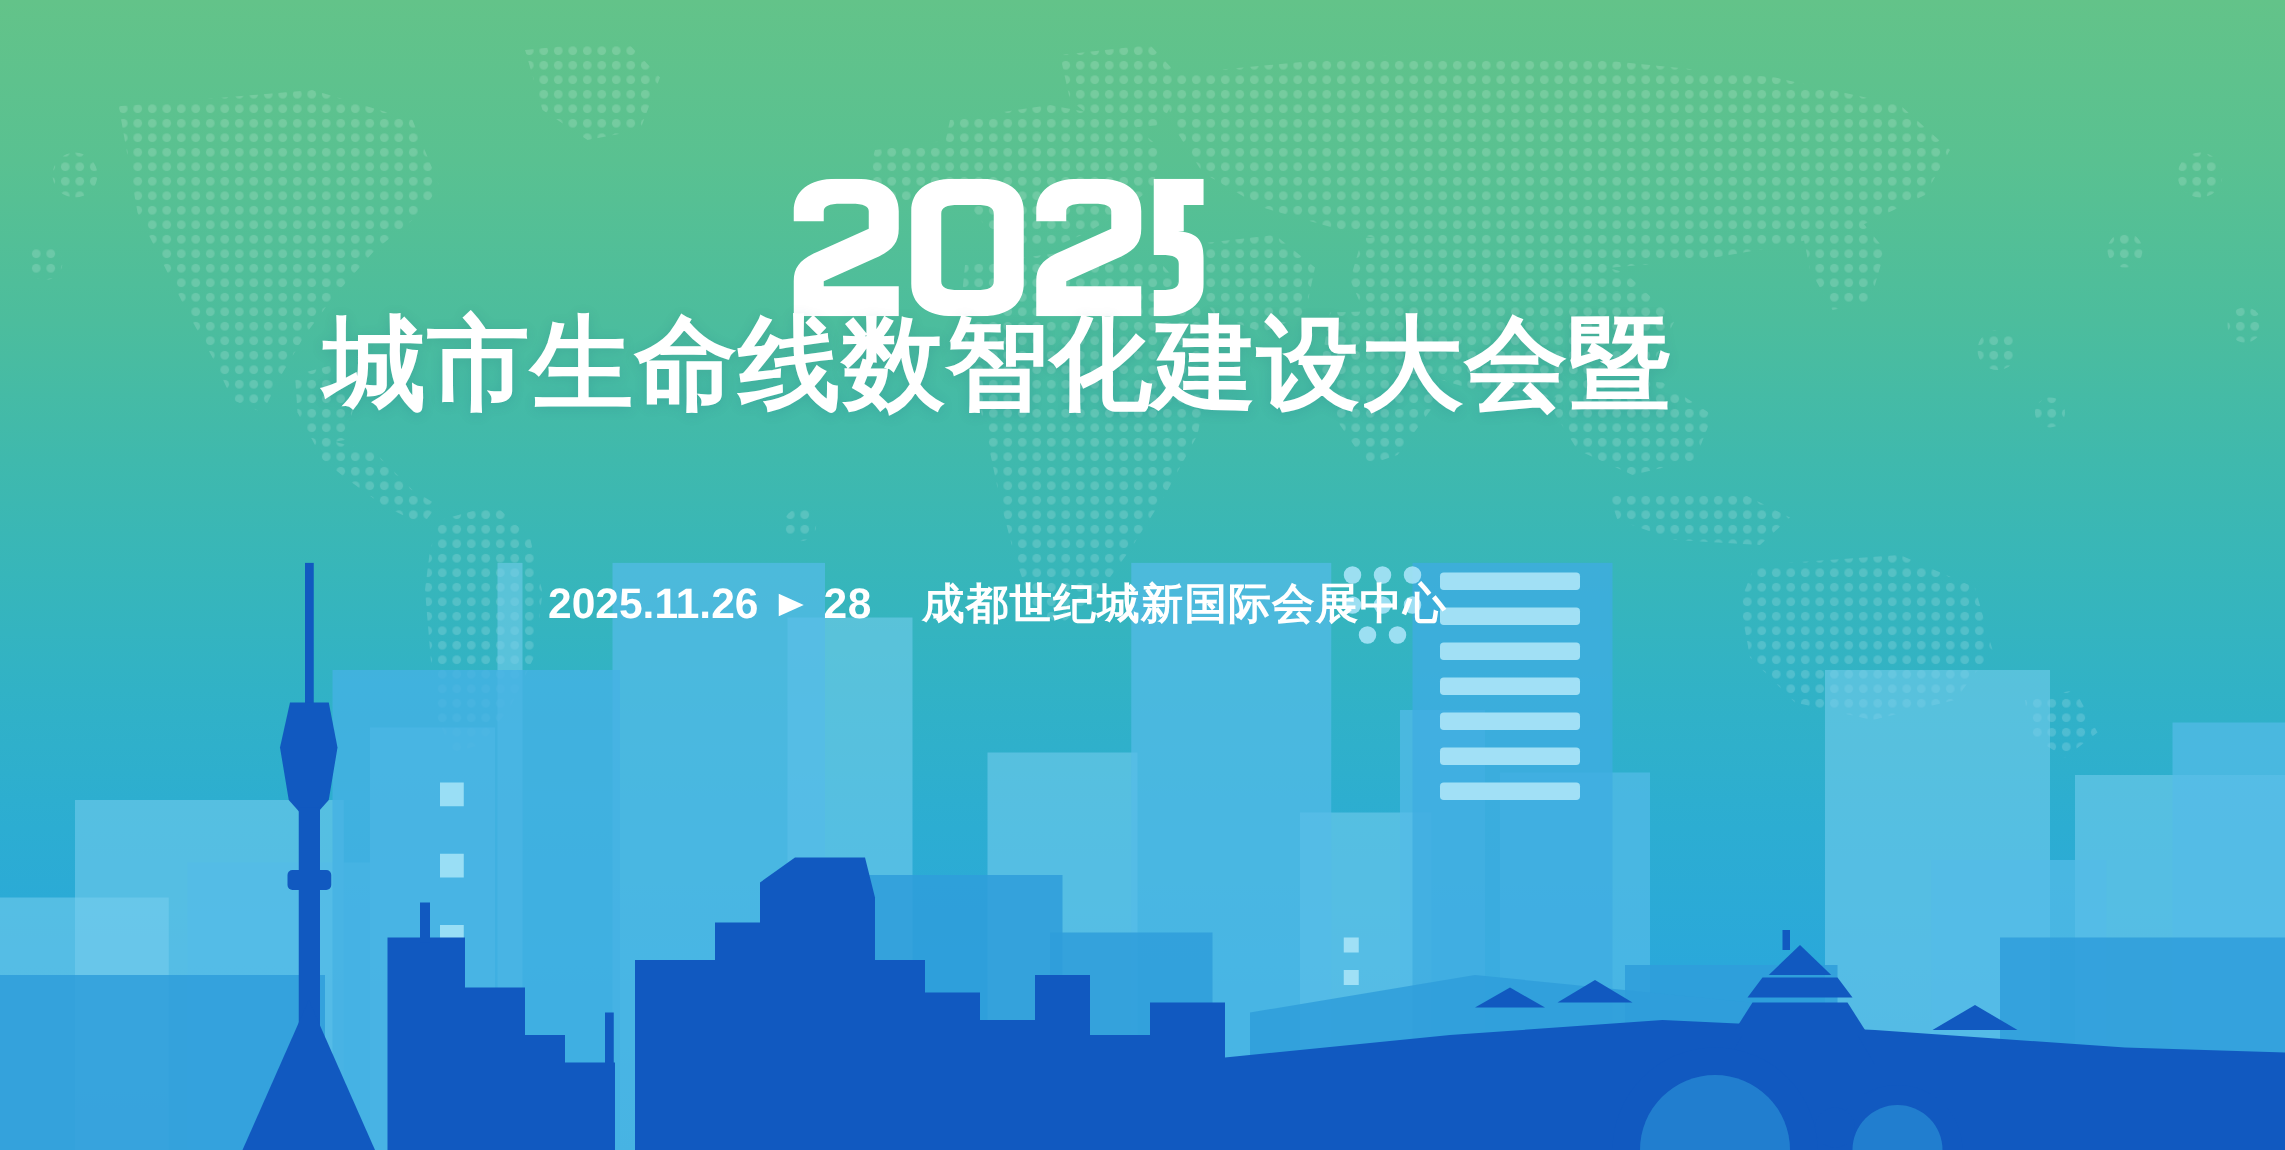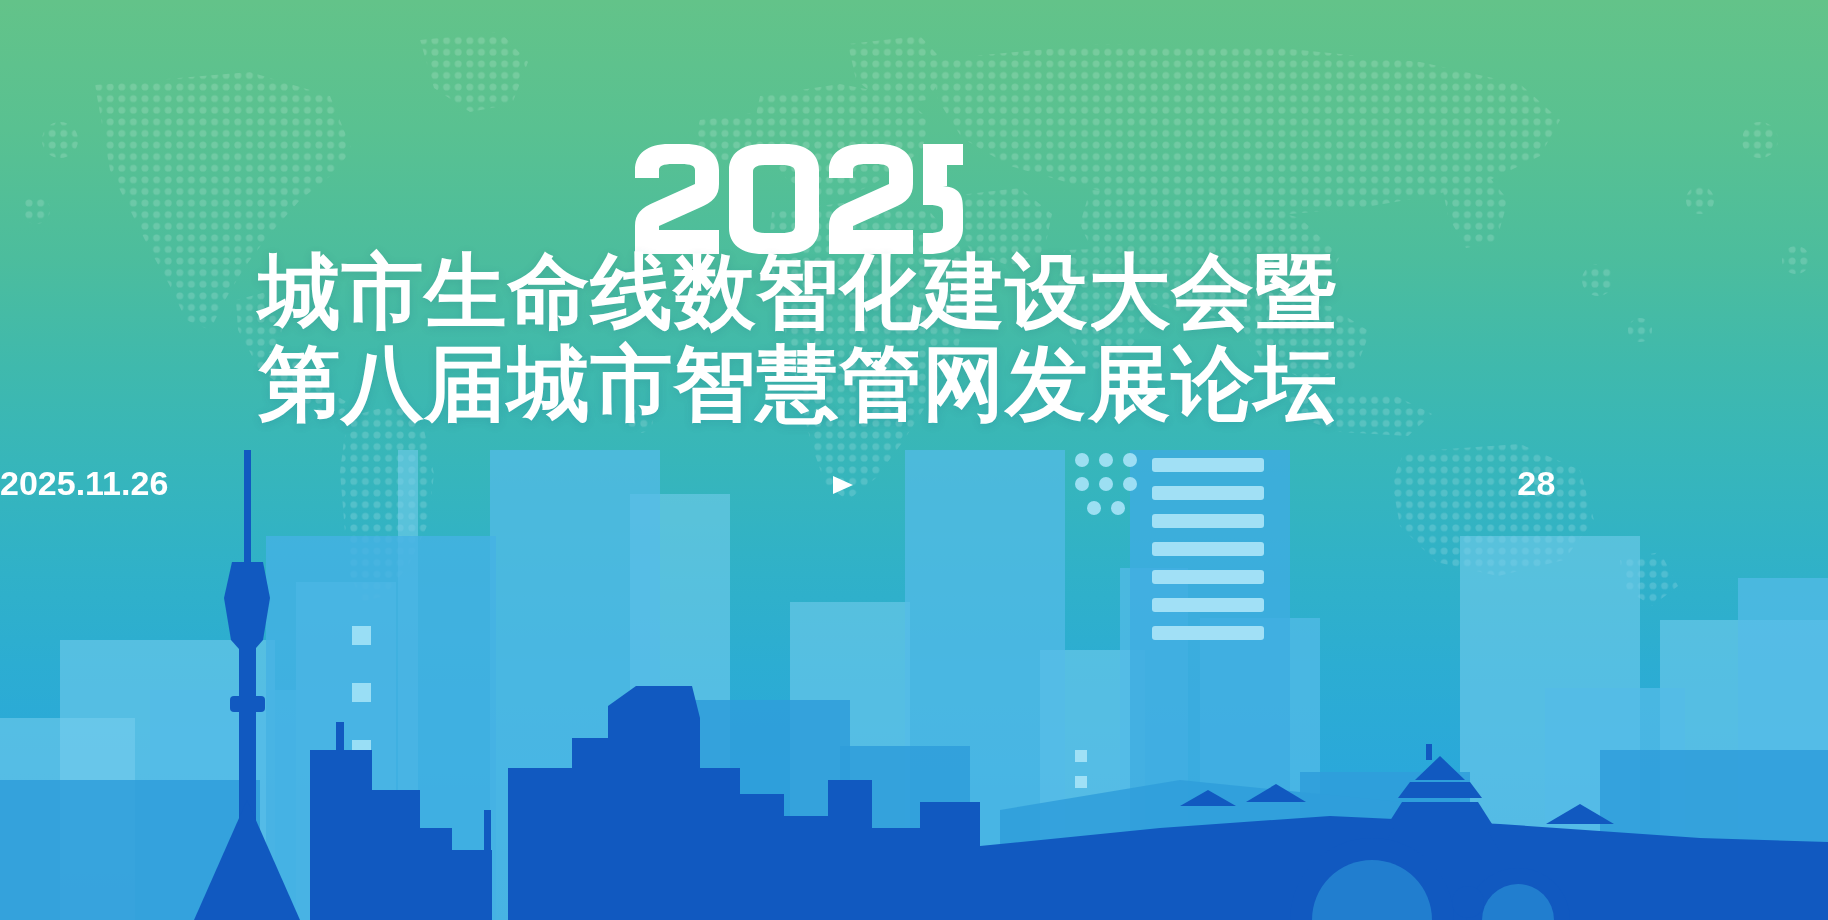--- a/index.html
+++ b/index.html
@@ -42,21 +42,21 @@
     font-size:82px;letter-spacing:1px;
     text-shadow:0 2px 10px rgba(12,70,110,.13);
   }
   .title-1{top:251px;}
   .title-2{top:343px;}
 
   .meta{
     position:absolute;left:0;right:0;top:466px;text-align:center;
     color:#ffffff;font-weight:700;font-size:34px;line-height:1;
     letter-spacing:.5px;
-    display:flex;align-items:center;justify-content:space-between;gap:0;
+    display:flex;align-items:center;justify-content:center;gap:0;
   }
   .meta .date{letter-spacing:0px;}
   .meta .arrow{display:inline-block;margin:0 13px 0 13px;position:relative;top:1px;}
   .meta .day2{margin-right:40px;}
   .meta .venue{letter-spacing:1px;}
 </style>
 </head>
 <body>
 
 <div class="stage">
@@ -273,26 +273,26 @@
 
           <path d="M290 0 L330 0 L330 21 L314 21 L314 42 L306 42 C328 42 330 52 330 66
                    L330 84 C330 100 318 110 296 110 L290 110 L290 89 L296 89
                    C306 89 310 87 310 82 L310 68 C310 63 306 61 296 61 L290 61 Z"></path>
         </g>
       </svg>
     </div>
 
     <div class="title-line title-1">城市生命线数智化建设大会暨</div>
 
-    <div class="title-line title-2">第八届城市智慧管网发展论坛</div>
 
     <div class="meta">
       <span class="date">2025.11.26</span>
       <span class="arrow">
         <svg width="26" height="22" viewBox="0 0 26 22" xmlns="http://www.w3.org/2000/svg">
           <path d="M3 2 L23 11 L3 20 Z" fill="#ffffff"></path>
         </svg>
       </span>
       <span class="day2">28</span>
+      <span class="venue">成都世纪城新国际会展中心</span>
     </div>
 
   </div>
 </div>
 
 </body></html>

